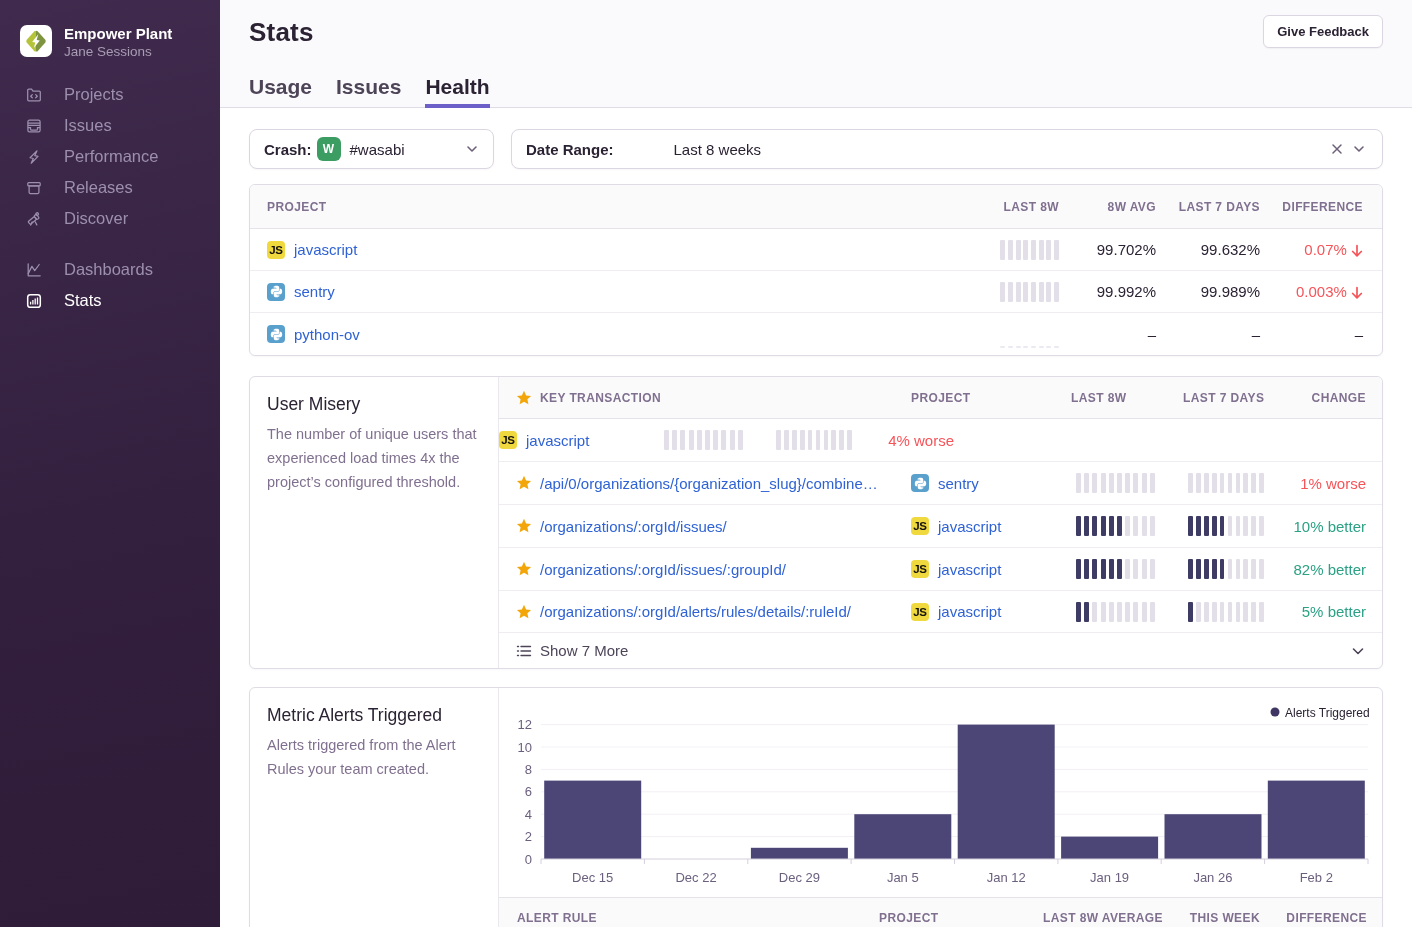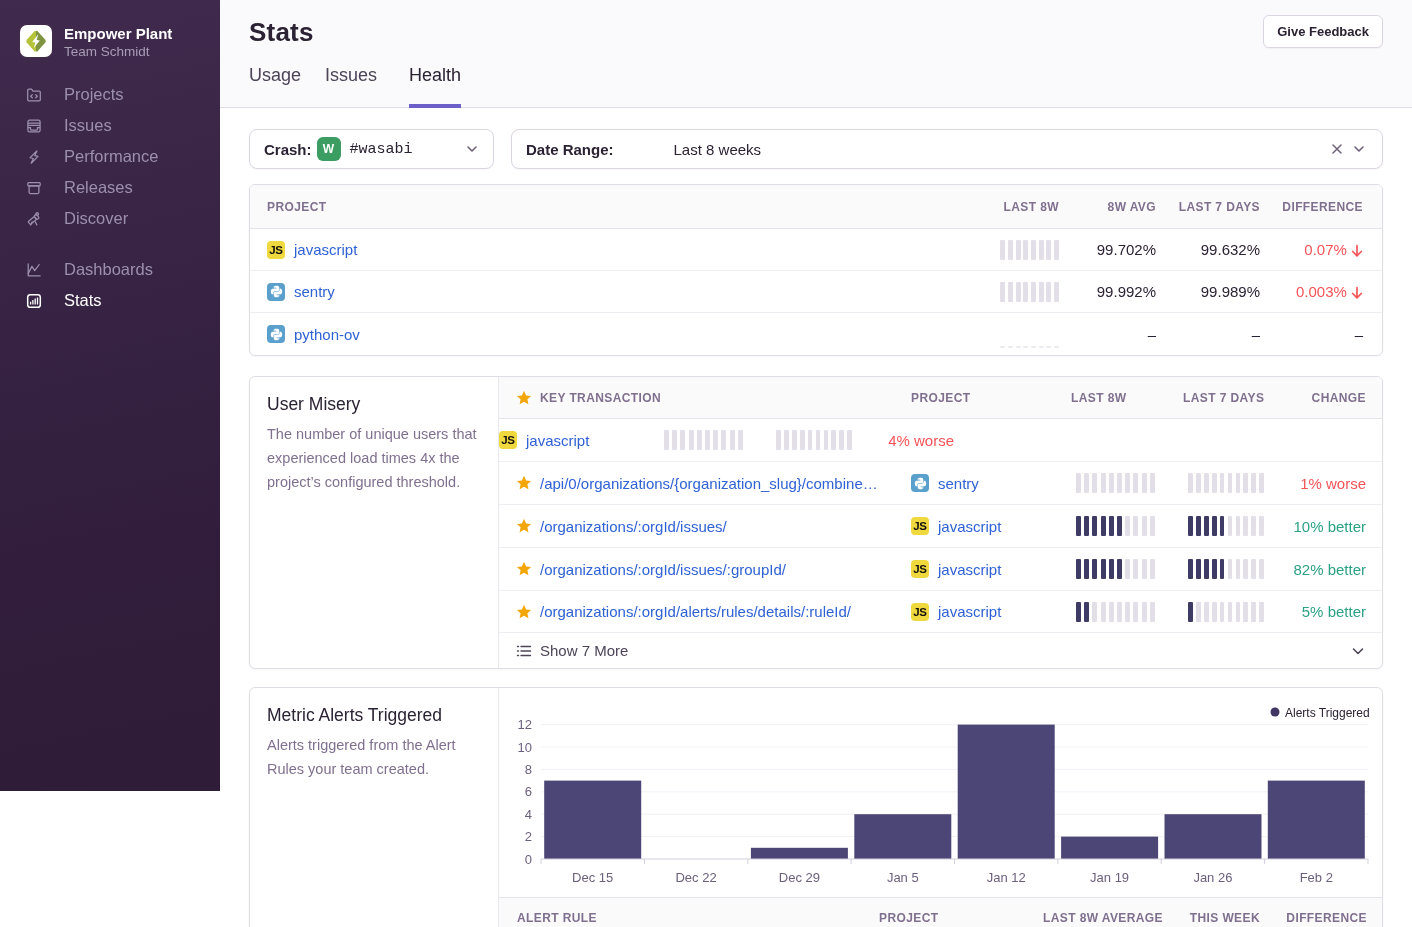--- a/index.html
+++ b/index.html
@@ -1,20 +1,20 @@
 <!DOCTYPE html>
 <html><head>
 <meta charset="utf-8">
 <style>
   * { margin:0; padding:0; box-sizing:border-box; }
   html,body { width:1412px; height:927px; overflow:hidden; font-family:"Liberation Sans", sans-serif; background:#fff; }
   body { position:relative; }
 
   
-  #sidebar { position:absolute; left:0; top:0; width:220px; height:791px;
+  #sidebar { position:absolute; left:0; top:0; width:220px; height:927px;
     background:linear-gradient(168deg,#402b4e 0%,#331f3e 55%,#2e1c38 100%); }
   .org { position:absolute; left:20px; top:25px; display:flex; align-items:flex-start; }
   .org-logo { width:32px; height:32px; background:#fff; border-radius:7px; position:relative; }
   .org-names { margin-left:12px; }
   .org-name { color:#fff; font-weight:bold; font-size:15px; line-height:17px; margin-top:0;}
   .org-user { color:#a99cb5; font-size:13.5px; line-height:16px; margin-top:2px;}
   .nav { position:absolute; left:0; top:79px; width:220px; }
   .nav-item { display:flex; align-items:center; height:31px; padding-left:26px; color:#9d8fae; font-size:16.5px; }
   .nav-item svg { width:16px; height:16px; margin-right:22px; flex:none; }
   .nav-item.active { color:#fff; }
@@ -22,34 +22,34 @@
   .nav-gap2 { height:17px; }
 
   
   #main { position:absolute; left:220px; top:0; width:1192px; height:927px; background:#fff; }
   #header { position:relative; height:108px; background:#faf9fb; border-bottom:1px solid #e0dce5; }
   #header h1 { position:absolute; left:29px; top:17px; font-size:26px; color:#2b2233; letter-spacing:0.2px; }
   #feedback { position:absolute; right:29px; top:15px; height:33px; padding:0 13px; background:#fff;
     border:1px solid #dcd6e2; border-radius:6px; font-weight:bold; font-size:13px; color:#2b2233;
     display:flex; align-items:center; box-shadow:0 1px 1px rgba(60,40,77,0.04);}
   .tabs { position:absolute; left:29px; bottom:-1px; display:flex; }
-  .tab { font-size:18px; color:#4d4458; padding-bottom:18px; margin-right:24px; border-bottom:4px solid transparent; }
-  .tab.active { color:#2b2233; border-bottom-color:#6c5fc7;margin-left:8px; }
+  .tab { font-size:21px; color:#4d4458; padding-bottom:5px; margin-right:24px; border-bottom:4px solid transparent;font-weight:bold; }
+  .tab.active { color:#2b2233; border-bottom-color:#6c5fc7; }
 
   #content { position:relative; padding:0 29px; }
 
   
   .filters { display:flex; gap:17px; margin-top:21px; margin-bottom:15px; }
   .fbox { height:40px; background:#fff; border:1px solid #dcd6e2; border-radius:8px; display:flex; align-items:center;
      box-shadow:0 1px 2px rgba(60,40,77,0.04); }
   .fbox .flabel { font-weight:bold; font-size:15px; color:#2b2233; }
   #team-box { width:245px; padding:0 14px; }
   .wbadge { width:24px; height:24px; border-radius:6px; background:#3c9d62; color:#fff; font-size:12px; font-weight:bold;
      display:flex; align-items:center; justify-content:center; margin-left:5px; margin-right:9px; }
-  #team-box .tname { font-size:15px; color:#2b2233;font-family:Liberation Mono, monospace; }
+  #team-box .tname { font-size:15px; color:#2b2233; }
   #team-box .chev { margin-left:auto; }
   #date-box { flex:1; padding:0 16px 0 14px;gap:28px; }
   #date-box .dval { font-size:15px; color:#2b2233; margin-left:8px;padding-left:24px; }
   #date-box .right { margin-left:auto; display:flex; align-items:center; gap:8px; }
 
   
   .panel { border:1px solid #e0dce5; border-radius:6px; background:#fff; display:flex; margin-bottom:20px;
      box-shadow:0 1px 2px rgba(60,40,77,0.04); overflow:hidden; }
   .desc-col { width:249px; flex:none; border-right:1px solid #eae7ee; padding:17px 17px; }
   .desc-col h2 { font-size:17.5px; font-weight:normal; color:#2b2233; line-height:20px; margin-bottom:8px; }
@@ -102,21 +102,21 @@
   <div class="org">
     <div class="org-logo">
       <svg width="32" height="32" viewBox="0 0 32 32">
         <path d="M16 6.2 Q16.8 5.4 17.6 6.2 L25.3 14.8 Q26.2 16 25.3 17.6 L17.6 26.2 Q16.8 27 16 26.2 Z" fill="#7e9441"></path>
         <path d="M16 6.2 Q15.2 5.4 14.4 6.2 L6.7 14.8 Q5.8 16 6.7 17.6 L14.4 26.2 Q15.2 27 16 26.2 Z" fill="#b5c33b"></path>
         <path d="M18.2 9.3 L12.2 16.9 L15.3 17.5 L13.8 23.1 L19.8 15.5 L16.7 14.9 Z" fill="#fff"></path>
       </svg>
     </div>
     <div class="org-names">
       <div class="org-name">Empower Plant</div>
-      <div class="org-user">Team Schmidt</div>
+      <div class="org-user">Jane Sessions</div>
     </div>
   </div>
   <div class="nav">
     <div class="nav-item"><svg viewBox="0 0 16 16" fill="none" stroke="#9d8fae" stroke-width="1.25">
           <path d="M1.7 3.2 a1 1 0 0 1 1-1 h2.9 l1.4 1.9 h6.3 a1 1 0 0 1 1 1 v7.7 a1 1 0 0 1 -1 1 h-10.6 a1 1 0 0 1 -1-1 Z"></path>
           <path d="M6.3 7.6 L4.7 9.2 l1.6 1.6 M9.7 7.6 L11.3 9.2 l-1.6 1.6" stroke-linecap="round" stroke-linejoin="round"></path>
         </svg>Projects</div>
     <div class="nav-item"><svg viewBox="0 0 16 16" fill="none" stroke="#9d8fae" stroke-width="1.25">
           <rect x="1.9" y="2.2" width="12.2" height="11.6" rx="1.6"></rect>
           <path d="M1.9 5.1 h12.2 M1.9 7.4 h12.2"></path>

